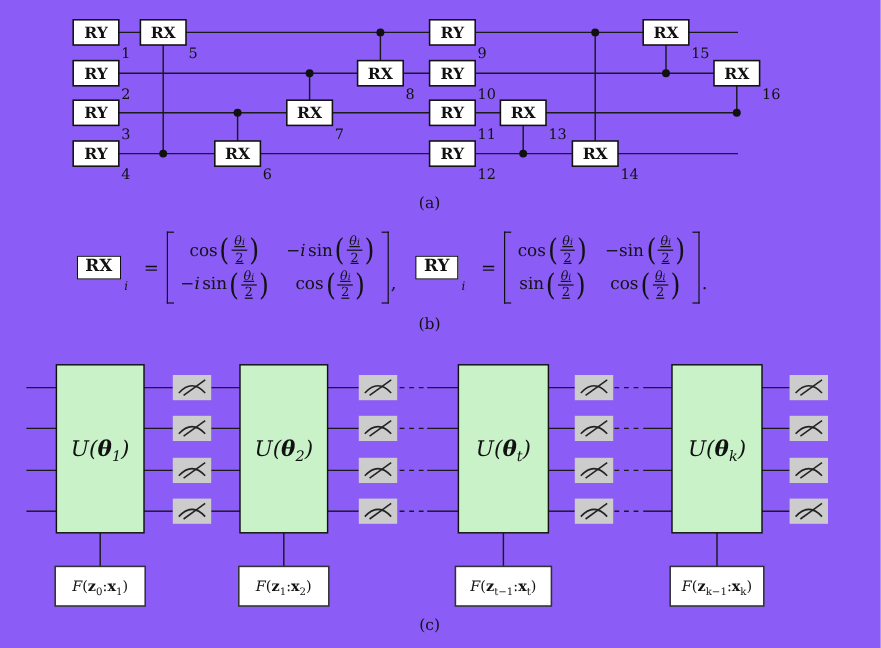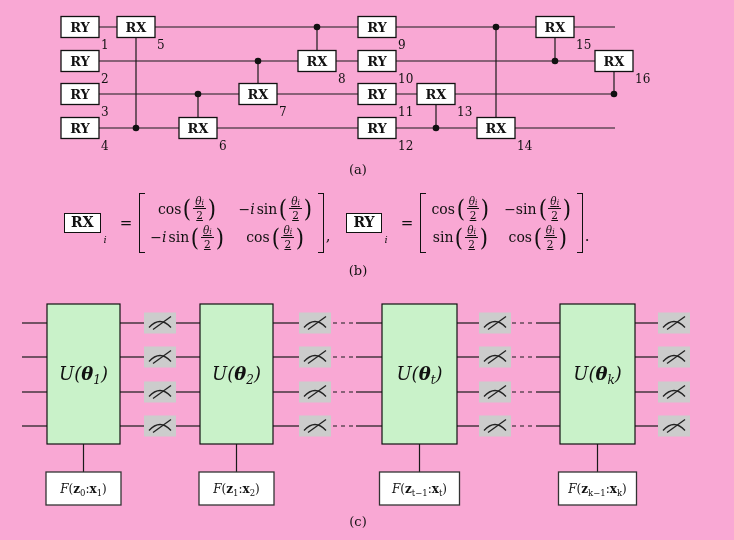--- a/index.html
+++ b/index.html
@@ -1,16 +1,16 @@
 <!DOCTYPE html>
 <html><head>
 <meta charset="utf-8">
 <style>
   html,body{margin:0;padding:0;background:#fff;}
-  #page{position:relative;width:734px;height:540px;background:#f9a8d4;overflow:hidden;
+  #page{position:relative;width:734px;height:540px;background:#8b5cf6;overflow:hidden;
         font-family:"DejaVu Serif","Liberation Serif",serif;color:#111;}
   svg{position:absolute;left:0;display:block;}
   #svg-a{top:0;}
   #svg-c{top:288px;}
   .caption{position:absolute;left:0;width:716px;text-align:center;font-size:13px;color:#111;}
   #cap-a{top:162px;}
   #cap-b{top:263px;}
   #cap-c{top:514px;}
 
   

